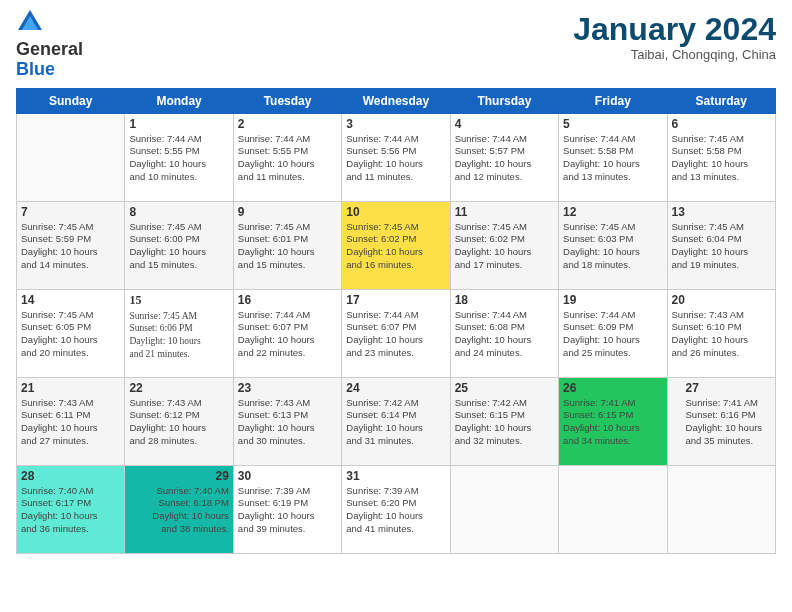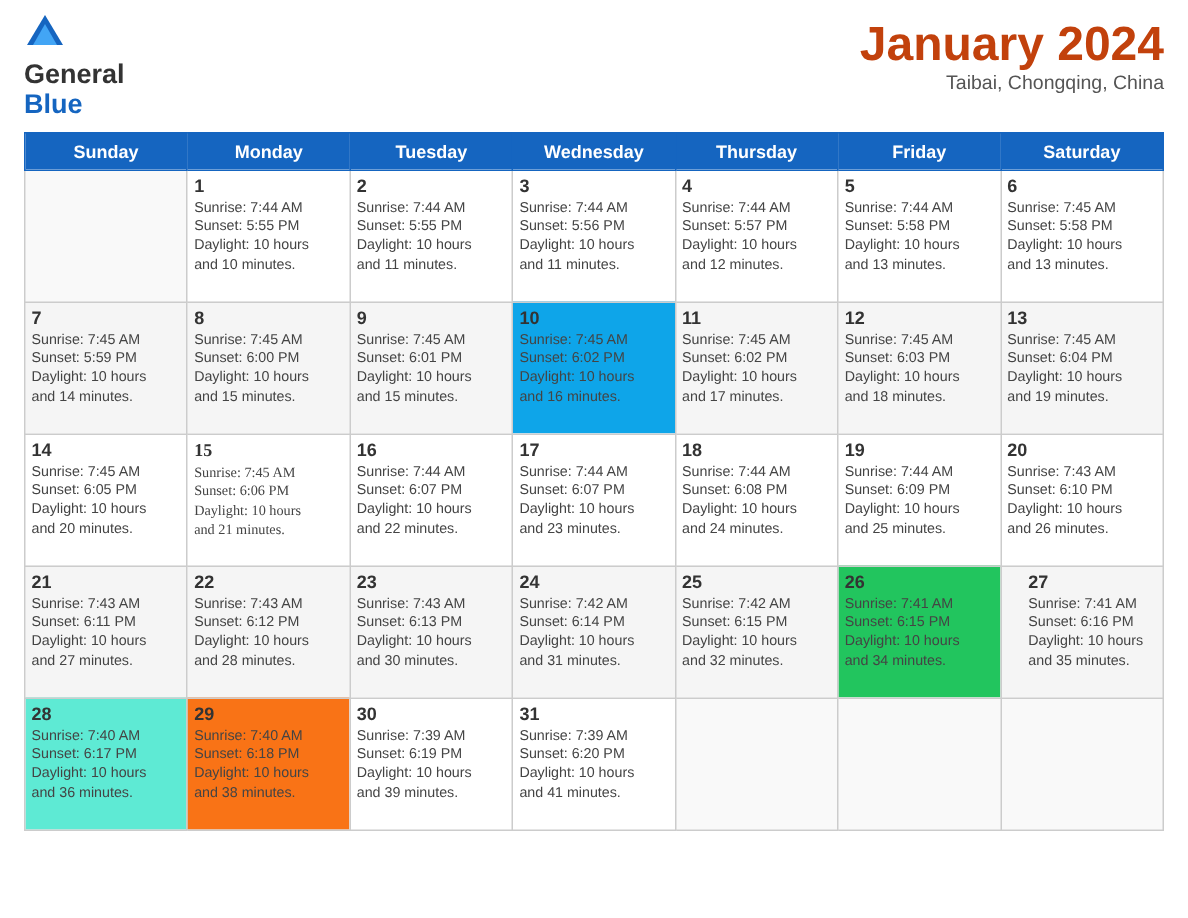--- a/index.html
+++ b/index.html
@@ -47,21 +47,21 @@
       margin-right: 4px;
       position: relative;
       top: -4px;
     }
     .title-block {
       text-align: right;
     }
     .month-title {
       font-size: 32px;
       font-weight: bold;
-      color: #c2410c;
+      color: #0c4a6e;
       line-height: 1.1;
     }
     .subtitle {
       font-size: 13px;
       color: #555;
     }
     table {
       width: 100%;
       border-collapse: collapse;
       table-layout: fixed;
@@ -200,21 +200,21 @@
 Daylight: 10 hours
 and 15 minutes.</div>
           </td>
           <td style="background: rgb(245, 245, 245);">
             <span class="date-num">9</span>
             <div class="day-info" style="white-space: pre-line;">Sunrise: 7:45 AM
 Sunset: 6:01 PM
 Daylight: 10 hours
 and 15 minutes.</div>
           </td>
-          <td style="background: #0ea5e9;">
+          <td style="background: #fde047;">
             <span class="date-num">10</span>
             <div class="day-info" style="white-space: pre-line;">Sunrise: 7:45 AM
 Sunset: 6:02 PM
 Daylight: 10 hours
 and 16 minutes.</div>
           </td>
           <td style="background: rgb(245, 245, 245);">
             <span class="date-num">11</span>
             <div class="day-info" style="white-space: pre-line;">Sunrise: 7:45 AM
 Sunset: 6:02 PM
@@ -339,21 +339,21 @@
           </td>
         </tr>
         <tr>
           <td style="background: #5eead4;">
             <span class="date-num">28</span>
             <div class="day-info" style="white-space: pre-line;">Sunrise: 7:40 AM
 Sunset: 6:17 PM
 Daylight: 10 hours
 and 36 minutes.</div>
           </td>
-          <td style="background: #f97316;">
+          <td style="background: #14b8a6; text-align: right;">
             <span class="date-num">29</span>
             <div class="day-info" style="white-space: pre-line;">Sunrise: 7:40 AM
 Sunset: 6:18 PM
 Daylight: 10 hours
 and 38 minutes.</div>
           </td>
           <td style="background: rgb(255, 255, 255);">
             <span class="date-num">30</span>
             <div class="day-info" style="white-space: pre-line;">Sunrise: 7:39 AM
 Sunset: 6:19 PM

